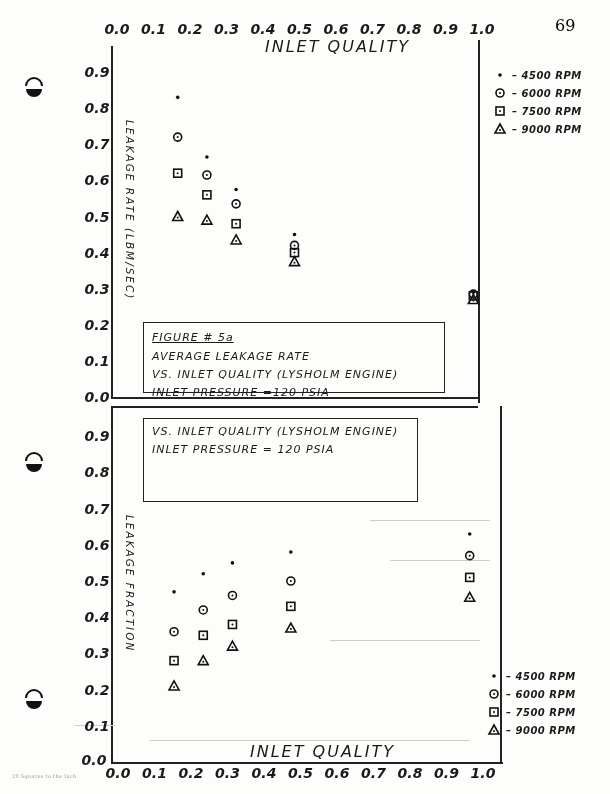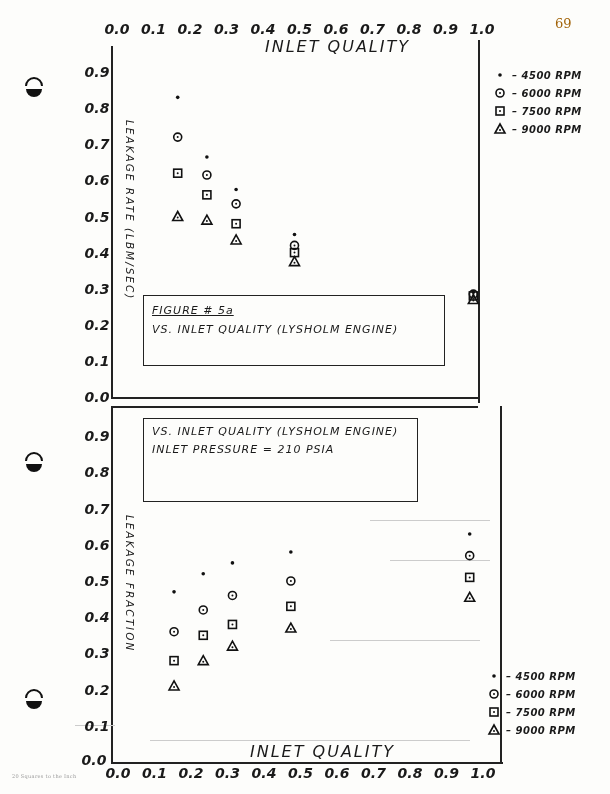--- a/index.html
+++ b/index.html
@@ -4,21 +4,21 @@
 <style>
   html, body { margin: 0; padding: 0; }
   body {
     width: 610px; height: 794px; position: relative; overflow: hidden;
     background: #fdfdfb;
     font-family: "DejaVu Sans", sans-serif;
     color: #1a1a1a;
   }
   .page-number {
     position: absolute; left: 555px; top: 16px;
-    font-family: "DejaVu Serif", serif; font-size: 13px; color: #a16207;
+    font-family: "DejaVu Serif", serif; font-size: 16px; color: #000000;
   }
   .axis-label {
     position: absolute; font-size: 16px; letter-spacing: 2px;
     font-family: "DejaVu Sans", sans-serif; font-style: italic;
   }
   .tick {
     position: absolute; font-size: 14px; font-style: italic; font-weight: bold;
     transform: translate(-50%, -50%);
   }
   .ylabel {
@@ -110,28 +110,30 @@
     <div class="tick" style="left: 97px; top: 581px;">0.5</div>
     <div class="tick" style="left: 97px; top: 617.2px;">0.4</div>
     <div class="tick" style="left: 97px; top: 653.4px;">0.3</div>
     <div class="tick" style="left: 97px; top: 689.6px;">0.2</div>
     <div class="tick" style="left: 97px; top: 725.8px;">0.1</div>
   </div>
 
 <div class="ylabel" style="left:124px; top:120px; height:190px;">LEAKAGE RATE (LBM/SEC)</div>
 <div class="ylabel" style="left:124px; top:515px; height:160px;">LEAKAGE FRACTION</div>
 
-<div class="fig-box" style="left:143px; top:295px; width:302px; height:71px;">
+<div class="fig-box" style="left:143px; top:322px; width:302px; height:71px;">
   <div class="line title">FIGURE # 5a</div>
+  <div class="line" style="line-height:18px">AVERAGE  LEAKAGE RATE</div>
   <div class="line" style="line-height:18px">VS. INLET QUALITY (LYSHOLM ENGINE)</div>
+  <div class="line" style="line-height:18px">INLET PRESSURE =120 PSIA</div>
 </div>
 
 <div class="fig-box" style="left:143px; top:418px; width:275px; height:84px;">
   <div class="line" style="line-height:18px">VS. INLET QUALITY (LYSHOLM ENGINE)</div>
-  <div class="line" style="line-height:18px">INLET PRESSURE = 210 PSIA</div>
+  <div class="line" style="line-height:18px">INLET PRESSURE = 120 PSIA</div>
 </div>
 
 <div class="legend" id="legend-top" style="left:492px; top:66px;">
     <div class="legend-item">
       <svg class="sym" viewBox="0 0 16 14">
         <g>
           <circle cx="8" cy="7" r="1.8" fill="#111"></circle>
         </g>
       </svg>
       <span>– 4500 RPM</span>

